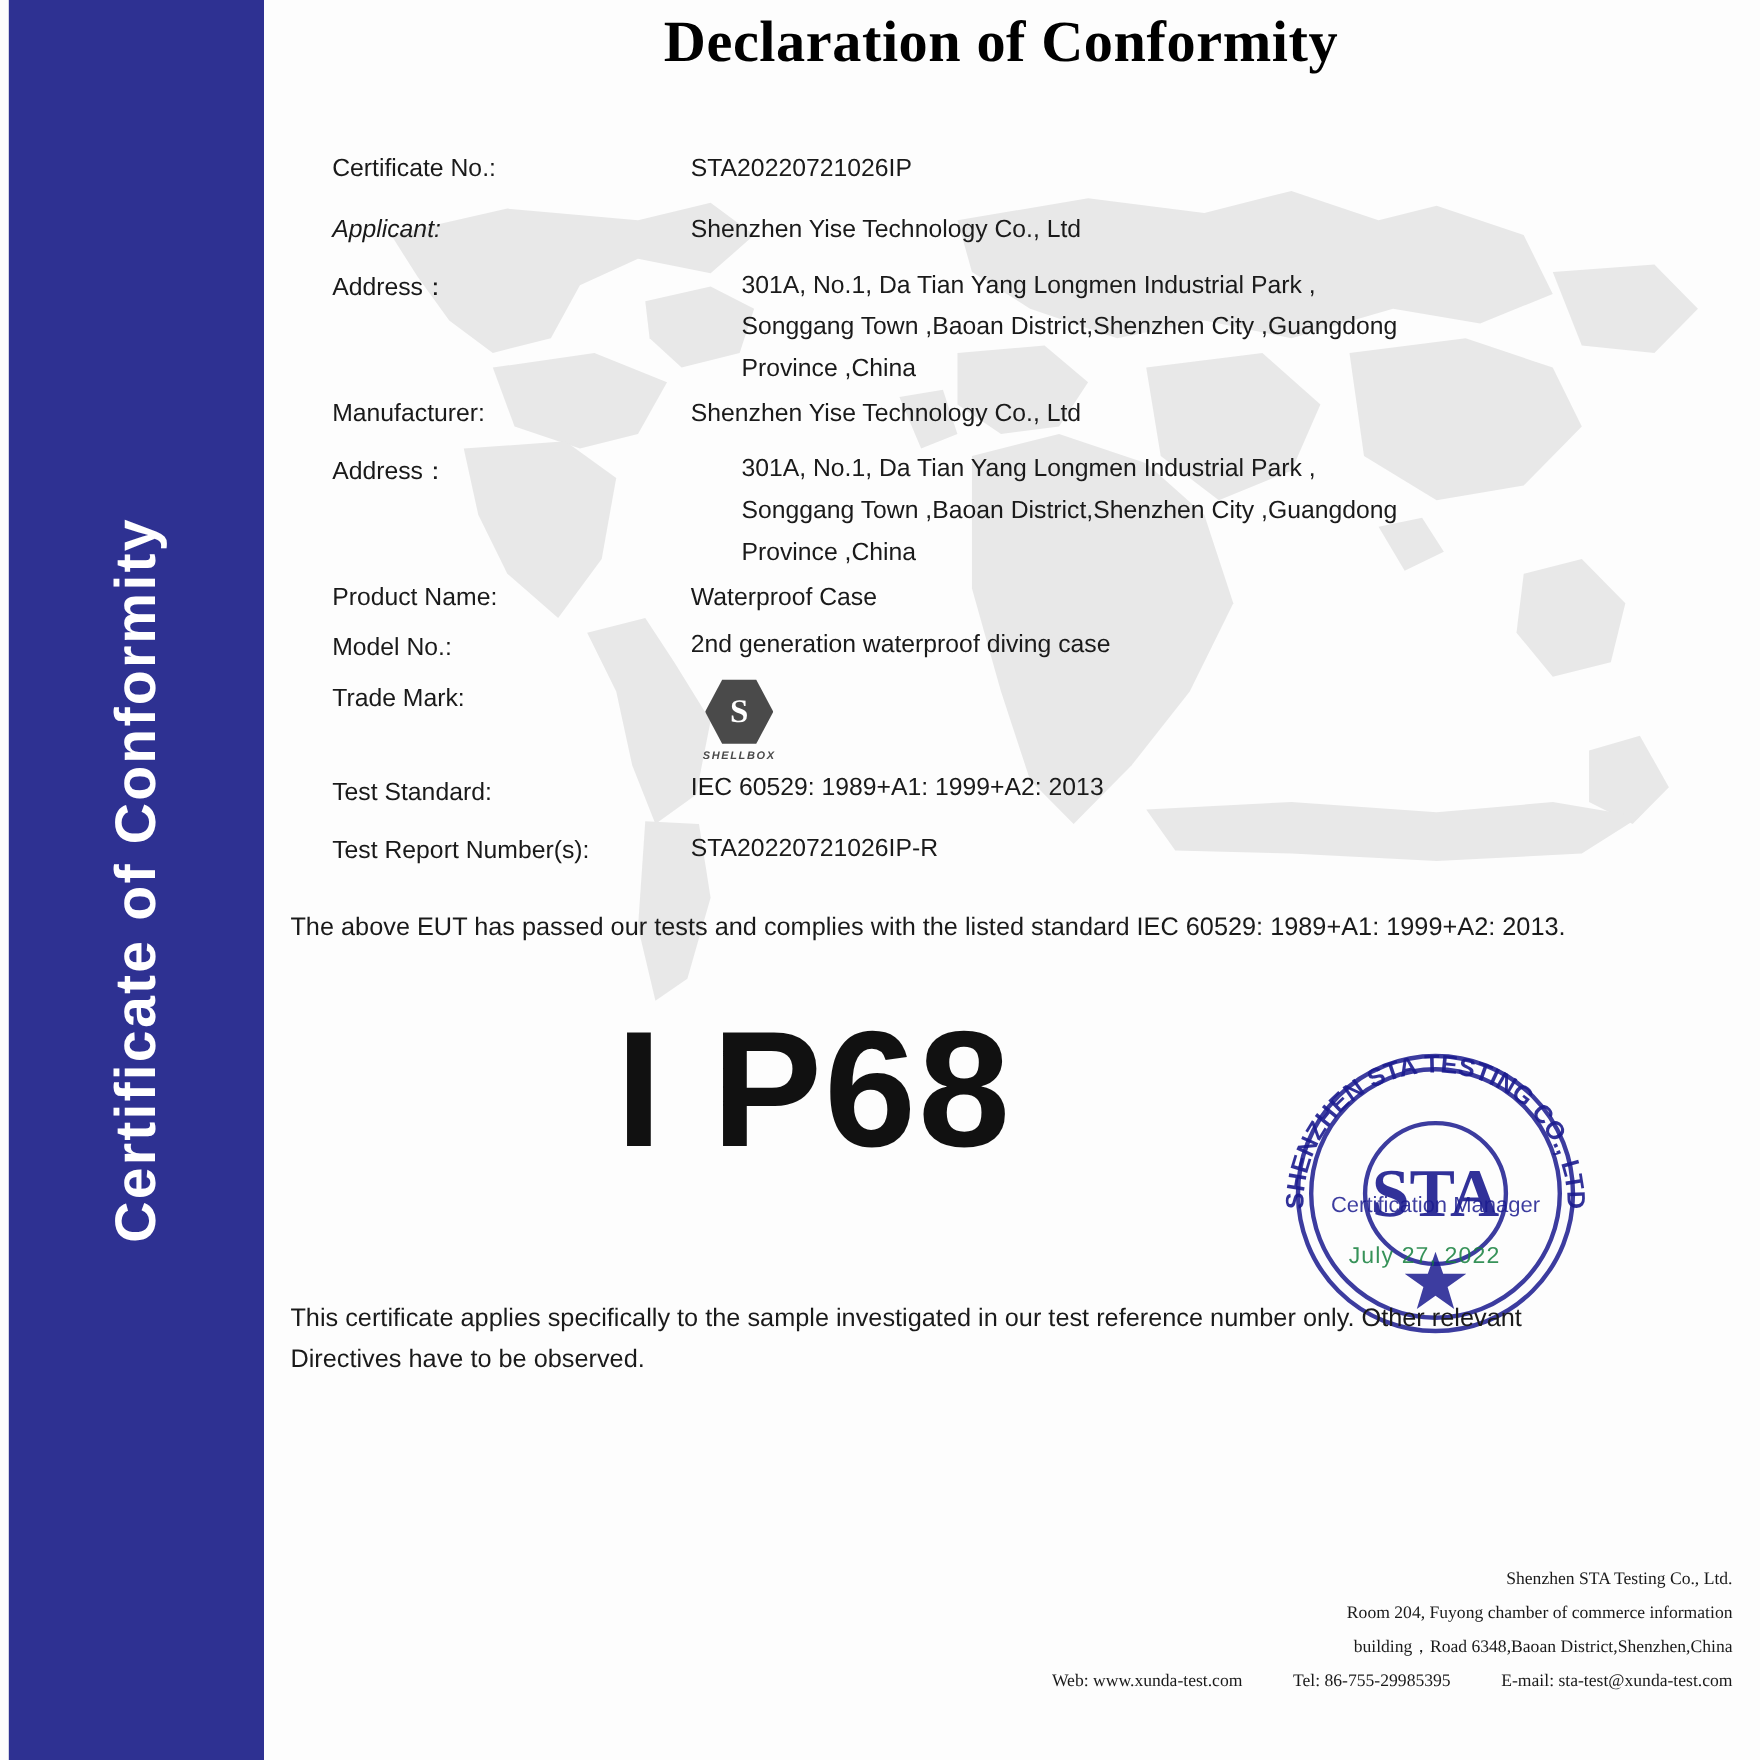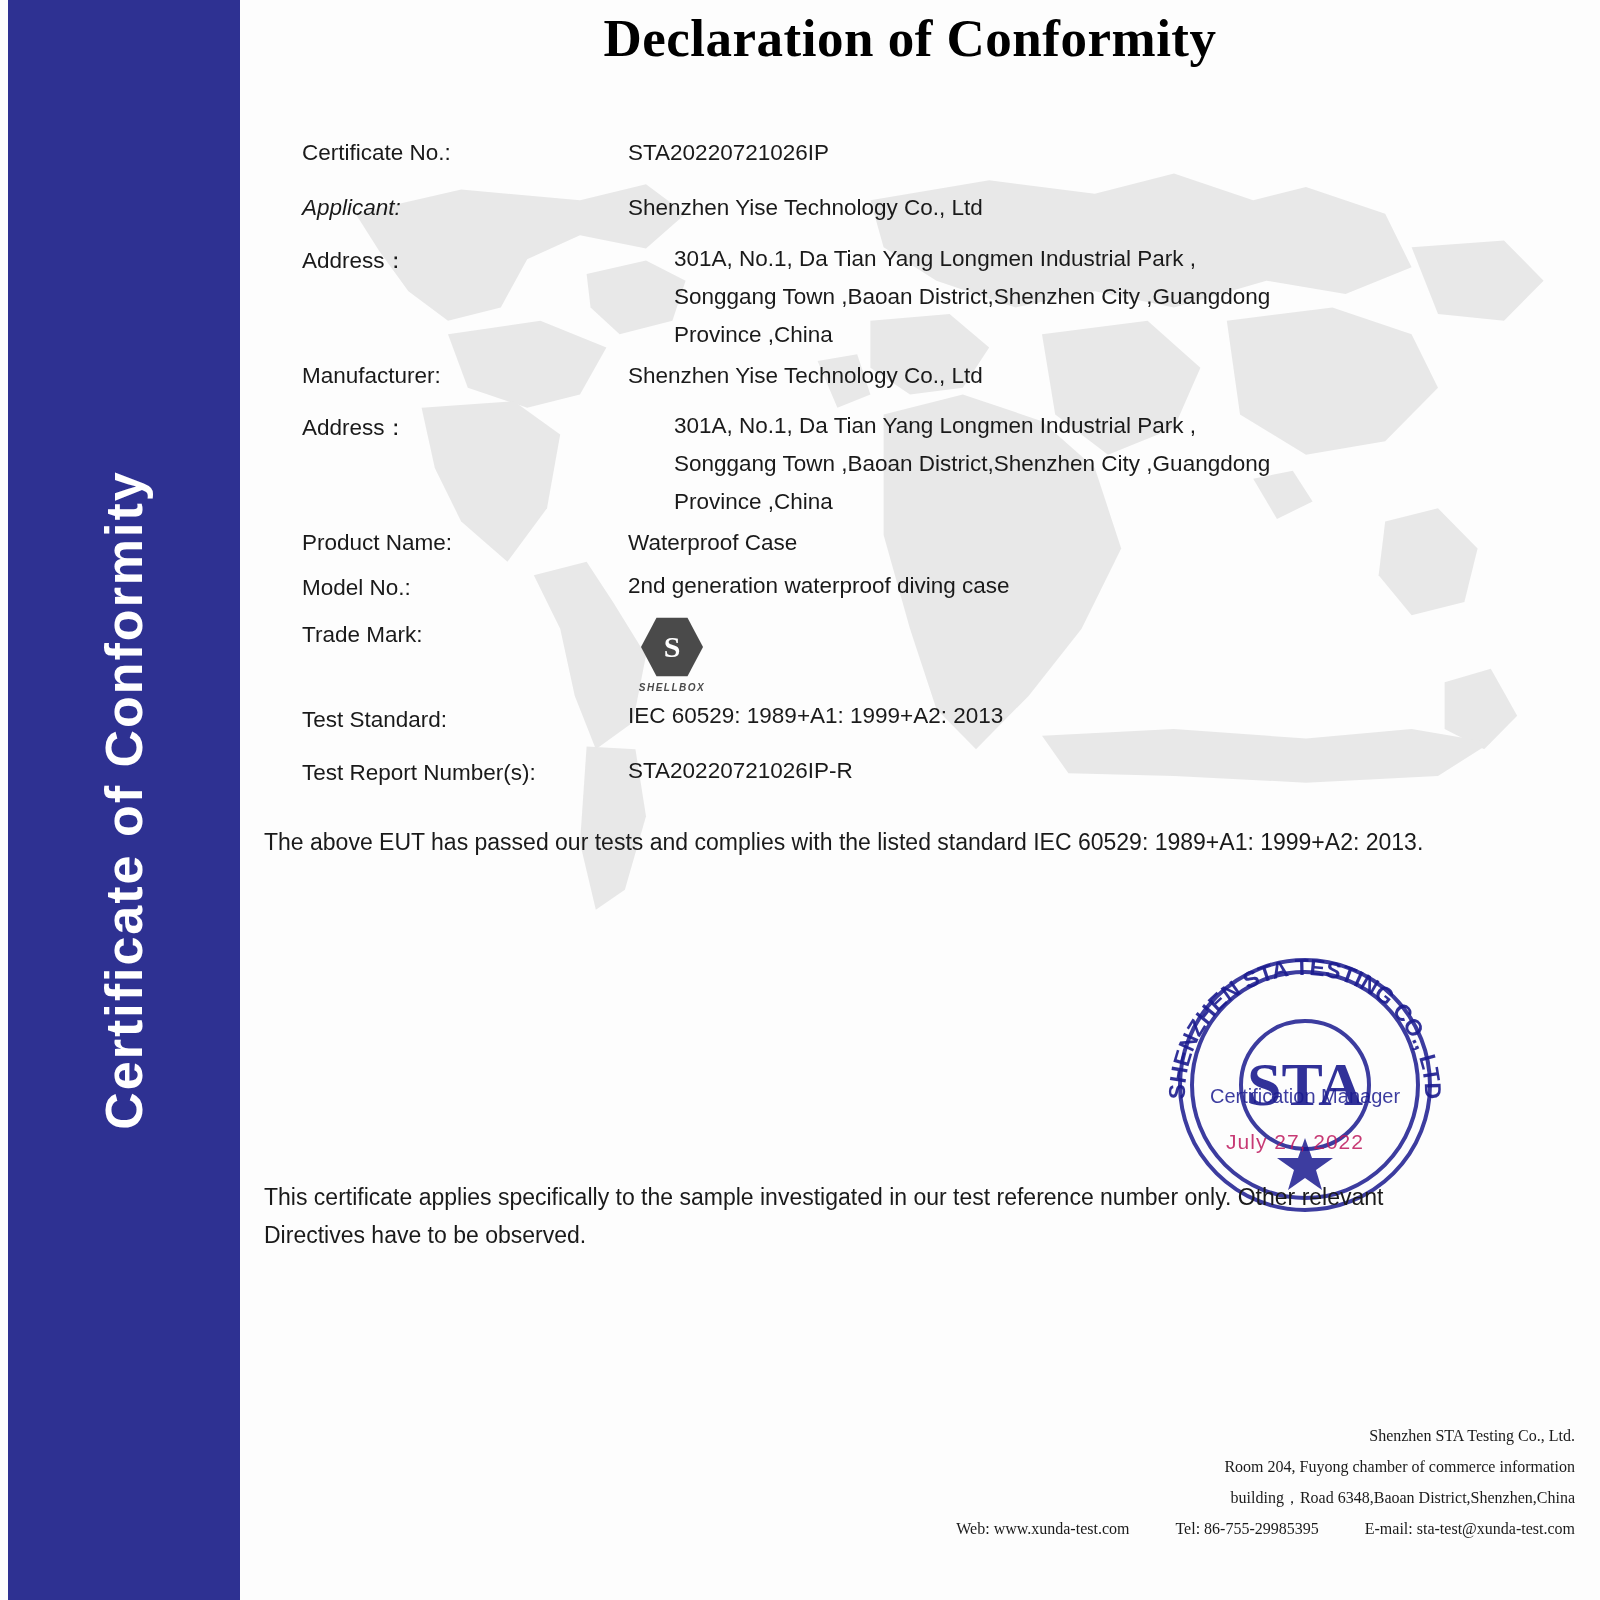--- a/index.html
+++ b/index.html
@@ -166,21 +166,21 @@
     font-size: 20px;
     font-family: "Liberation Sans", sans-serif;
     opacity: 0.85;
   }
   .stamp-date {
     position: absolute;
     left: 905px;
     top: 1130px;
     width: 300px;
     text-align: center;
-    color: #be185d;
+    color: #15803d;
     font-size: 21px;
     letter-spacing: 1px;
     opacity: 0.85;
   }
   .footer {
     position: absolute;
     left: 0;
     top: 1420px;
     width: 1335px;
     text-align: right;
@@ -269,20 +269,21 @@
     </div>
 
     <div class="field label" style="top:707px;">Test Standard:</div>
     <div class="field value" style="top:703px;">IEC 60529: 1989+A1: 1999+A2: 2013</div>
 
     <div class="field label" style="top:760px;">Test Report Number(s):</div>
     <div class="field value" style="top:758px;">STA20220721026IP-R</div>
 
     <div class="para" style="top:823px;">The above EUT has passed our tests and complies with the listed standard    IEC 60529: 1989+A1: 1999+A2: 2013.</div>
 
+    <div class="ip-rating">I P68</div>
 
     <div class="stamp">
       <svg viewBox="0 0 330 300" aria-hidden="true">
         <defs>
           <path id="arcpath" d="M 45,165 A 120,120 0 1 1 285,165" fill="none"></path>
         </defs>
         <g stroke="#1b1b8f" fill="none" stroke-width="4" opacity="0.85">
           <circle cx="165" cy="155" r="125"></circle>
           <circle cx="165" cy="155" r="113"></circle>
           <circle cx="165" cy="155" r="64"></circle>

